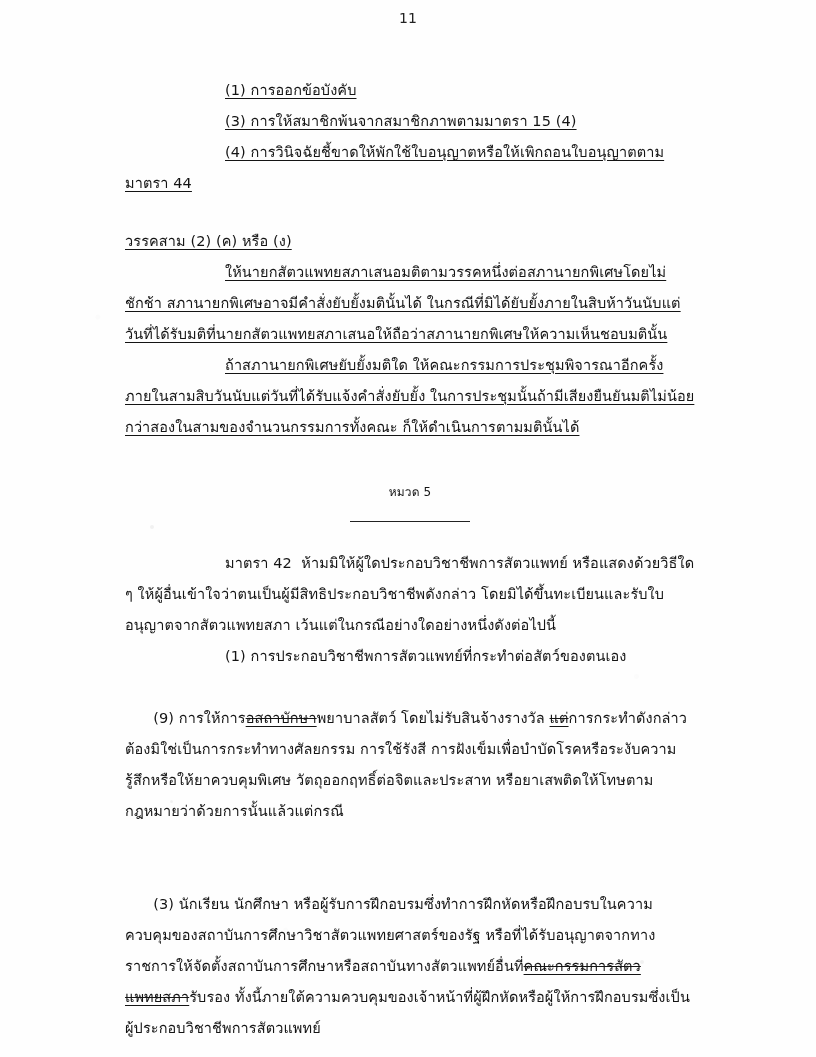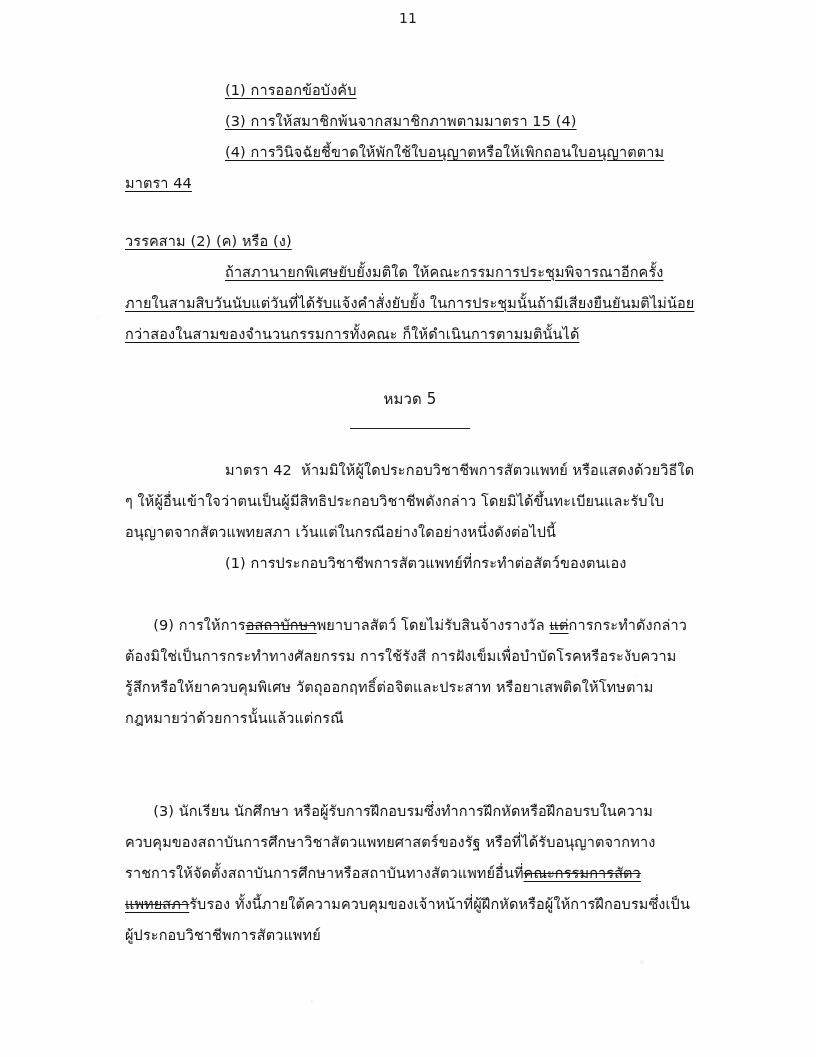--- a/index.html
+++ b/index.html
@@ -70,21 +70,21 @@
   }
   .gap-md { height: 26px; }
   .gap-lg { height: 34px; }
   .rule {
     width: 120px;
     height: 1px;
     background: #222;
     margin: 14px auto 0 auto;
   }
   .hdr {
-    font-size: 15px;
+    font-size: 12px;
     line-height: 30px;
   }
   .strike-word {
     text-decoration: line-through underline;
     text-underline-offset: 3px;
   }
   .smudge {
     position: absolute;
     border-radius: 50%;
     background: rgba(0,0,0,0.05);
@@ -98,20 +98,21 @@
 
   <div class="page-number">11</div>
 
   <div class="body-block">
 
     <div class="para indent1 u">(1) การออกข้อบังคับ</div>
     <div class="para indent1 u">(3) การให้สมาชิกพ้นจากสมาชิกภาพตามมาตรา 15 (4)</div>
     <div class="para indent1 u">(4) การวินิจฉัยชี้ขาดให้พักใช้ใบอนุญาตหรือให้เพิกถอนใบอนุญาตตามมาตรา 44</div>
     <div class="para flush u">วรรคสาม (2) (ค) หรือ (ง)</div>
 
+    <div class="para indent1 u">ให้นายกสัตวแพทยสภาเสนอมติตามวรรคหนึ่งต่อสภานายกพิเศษโดยไม่ชักช้า สภานายกพิเศษอาจมีคำสั่งยับยั้งมตินั้นได้ ในกรณีที่มิได้ยับยั้งภายในสิบห้าวันนับแต่วันที่ได้รับมติที่นายกสัตวแพทยสภาเสนอให้ถือว่าสภานายกพิเศษให้ความเห็นชอบมตินั้น</div>
 
     <div class="para indent1 u">ถ้าสภานายกพิเศษยับยั้งมติใด ให้คณะกรรมการประชุมพิจารณาอีกครั้งภายในสามสิบวันนับแต่วันที่ได้รับแจ้งคำสั่งยับยั้ง ในการประชุมนั้นถ้ามีเสียงยืนยันมติไม่น้อยกว่าสองในสามของจำนวนกรรมการทั้งคณะ ก็ให้ดำเนินการตามมตินั้นได้</div>
 
     <div class="gap-lg"></div>
 
     <div class="para center hdr">หมวด 5</div>
     <div class="rule"></div>
 
     <div class="gap-md"></div>
 

